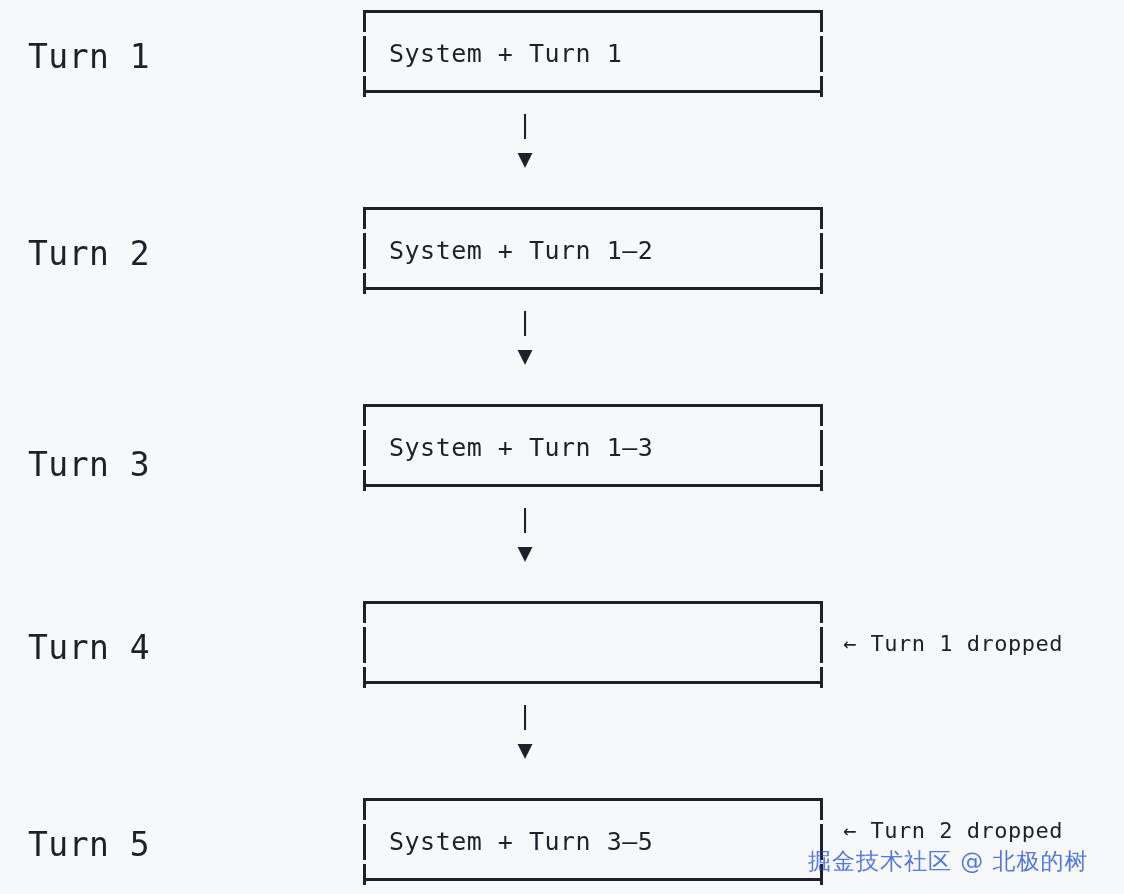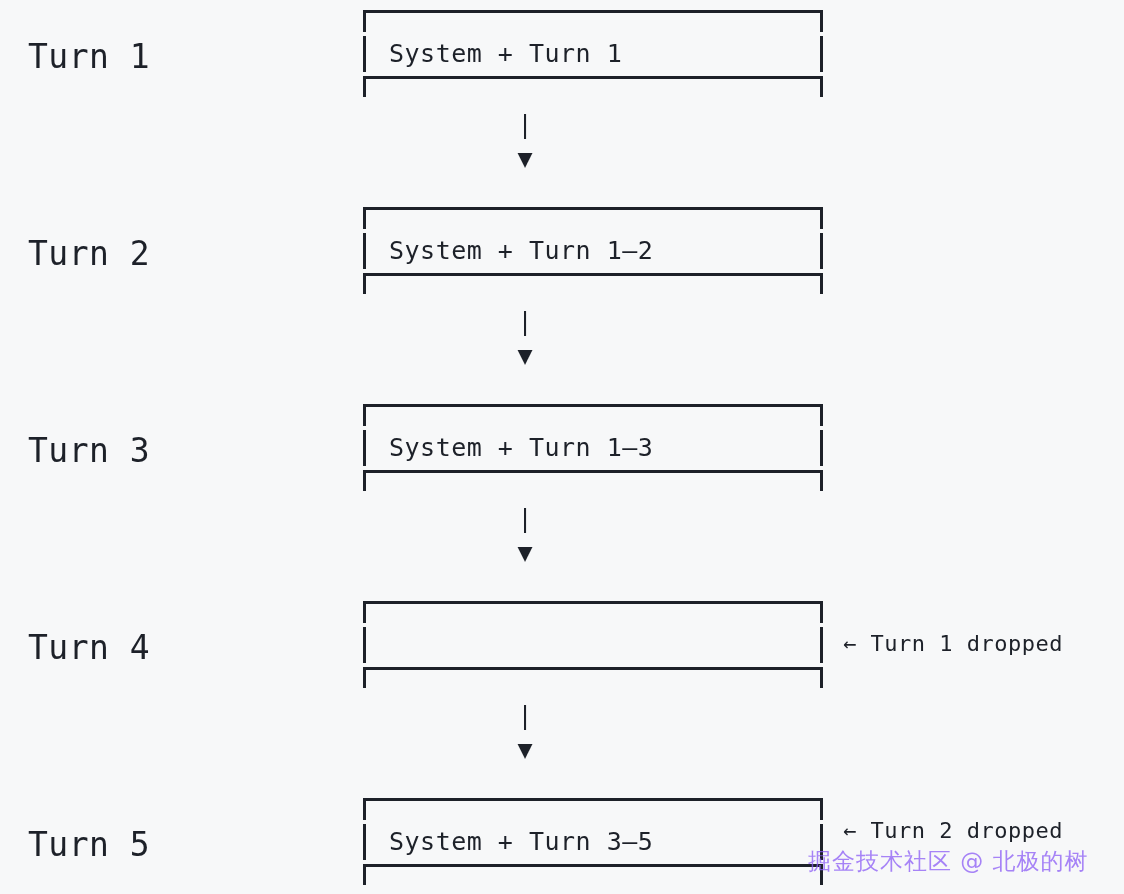--- a/index.html
+++ b/index.html
@@ -30,21 +30,21 @@
     letter-spacing: 0.5px;
     color: #1d2129;
     white-space: pre;
   }
 
   
   .box {
     position: absolute;
     left: 363px;
     width: 460px;
-    height: 69px;
+    height: 83px;
     box-sizing: border-box;
   }
   .box-border-top,
   .box-border-bottom {
     position: absolute;
     left: 0;
     width: 460px;
     height: 0;
     border-top: 3px solid #1d2129;
   }
@@ -105,21 +105,21 @@
     letter-spacing: 0.5px;
     color: #1d2129;
     white-space: pre;
   }
 
   
   .watermark {
     position: absolute;
     font-family: "DejaVu Sans", "Liberation Sans", sans-serif;
     font-size: 23px;
-    color: #8b5cf6;
+    color: #1d4ed8;
     opacity: 0.75;
     white-space: pre;
     letter-spacing: 1px;
     pointer-events: none;
     text-align: right;
   }
 </style>
 </head>
 <body>
 
@@ -149,21 +149,21 @@
       <div class="box-edge l seg-c"></div>
       <div class="box-edge r seg-a"></div>
       <div class="box-edge r seg-b"></div>
       <div class="box-edge r seg-c"></div>
       <div class="box-text">System + Turn 1–2</div>
     </div>
     <div class="connector" style="top: 309px;">
       <span class="bar">|</span>
       <span class="tri">▼</span>
     </div>
-    <div class="row-label" style="top: 434px;">Turn 3</div>
+    <div class="row-label" style="top: 448px;">Turn 3</div>
     <div class="box" style="top: 404px; left: 363px; width: 460px; border-radius: 10px;">
       <div class="box-border-top"></div>
       <div class="box-border-bottom"></div>
       <div class="box-edge l seg-a"></div>
       <div class="box-edge l seg-b"></div>
       <div class="box-edge l seg-c"></div>
       <div class="box-edge r seg-a"></div>
       <div class="box-edge r seg-b"></div>
       <div class="box-edge r seg-c"></div>
       <div class="box-text">System + Turn 1–3</div>

